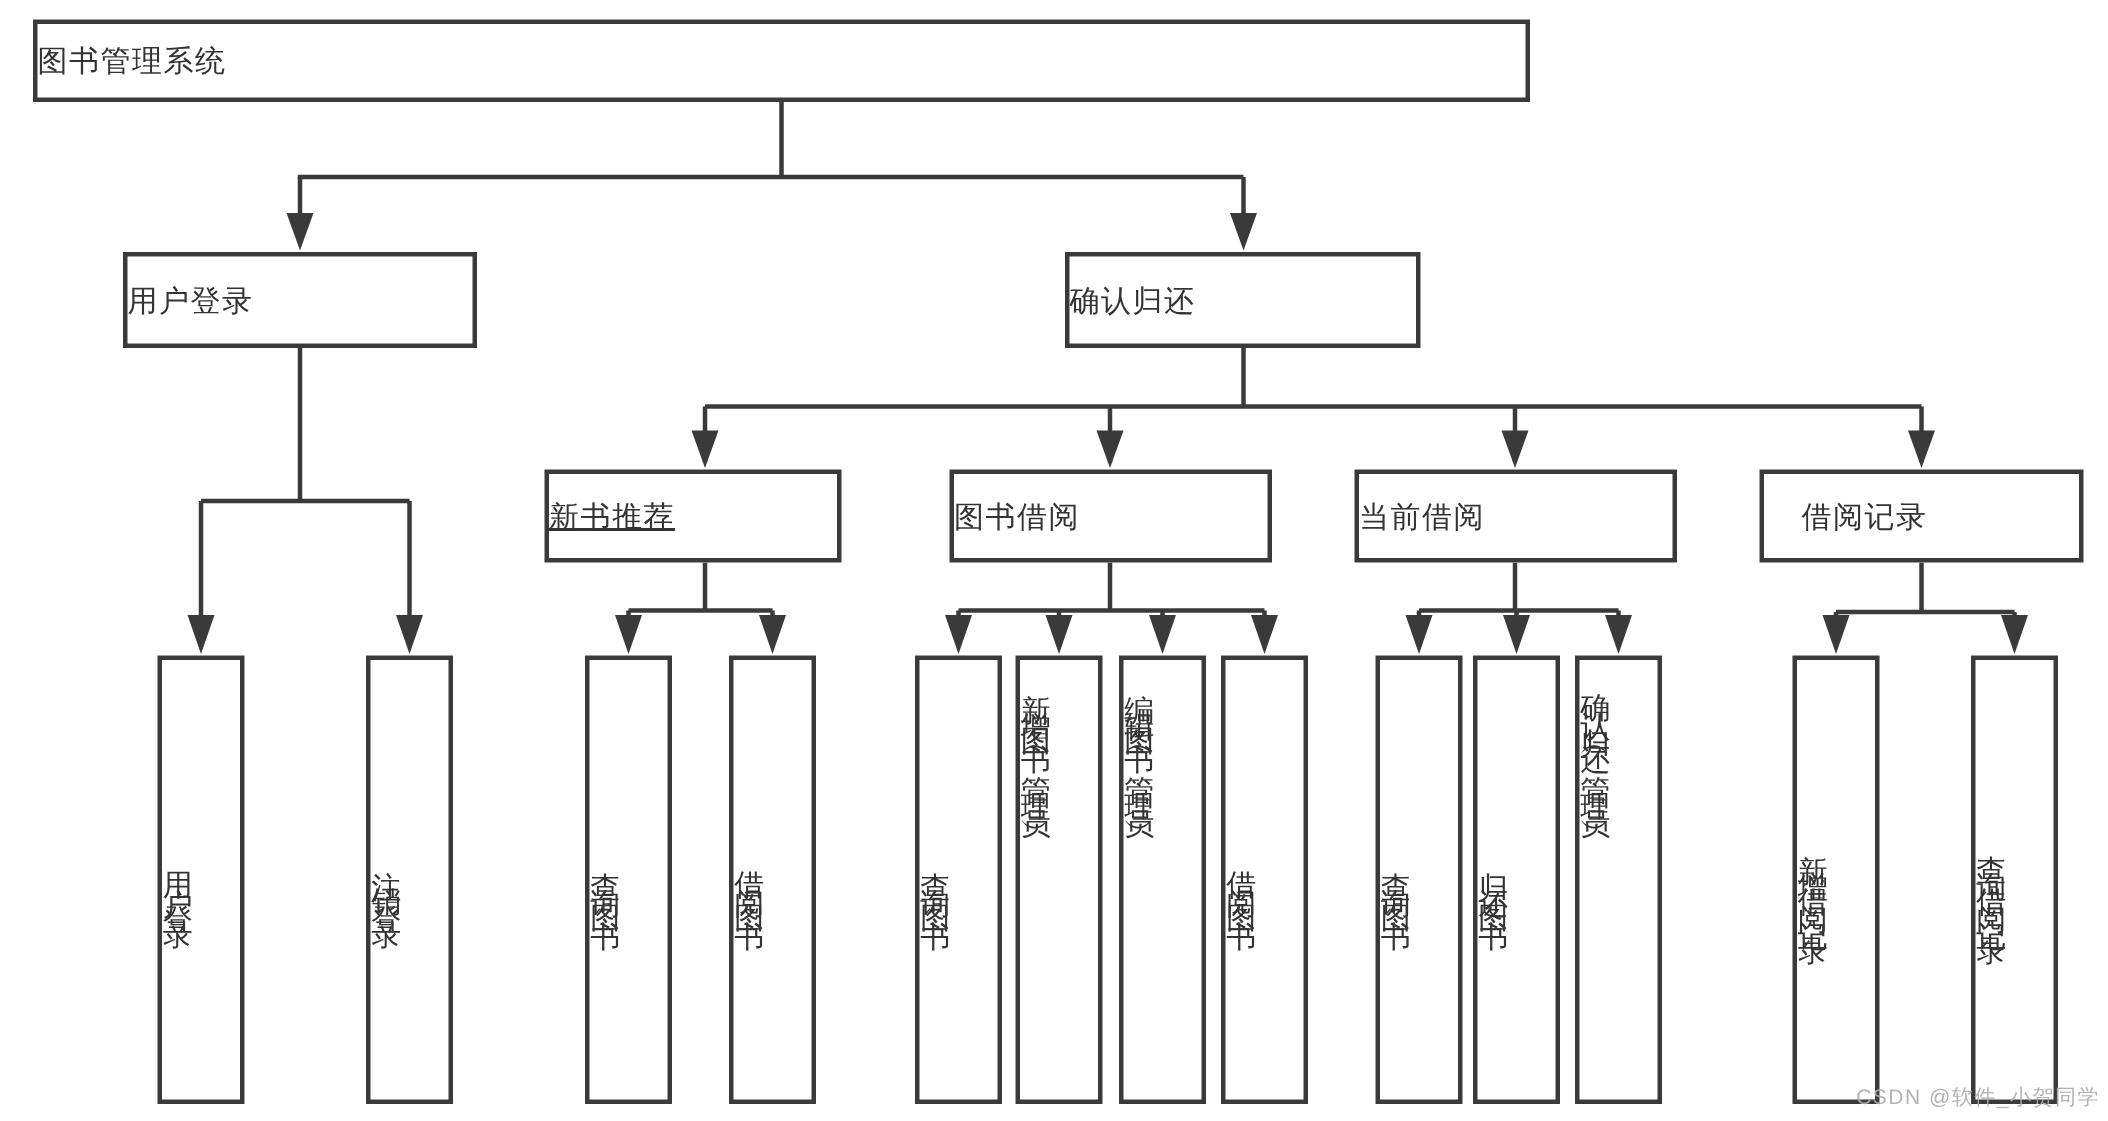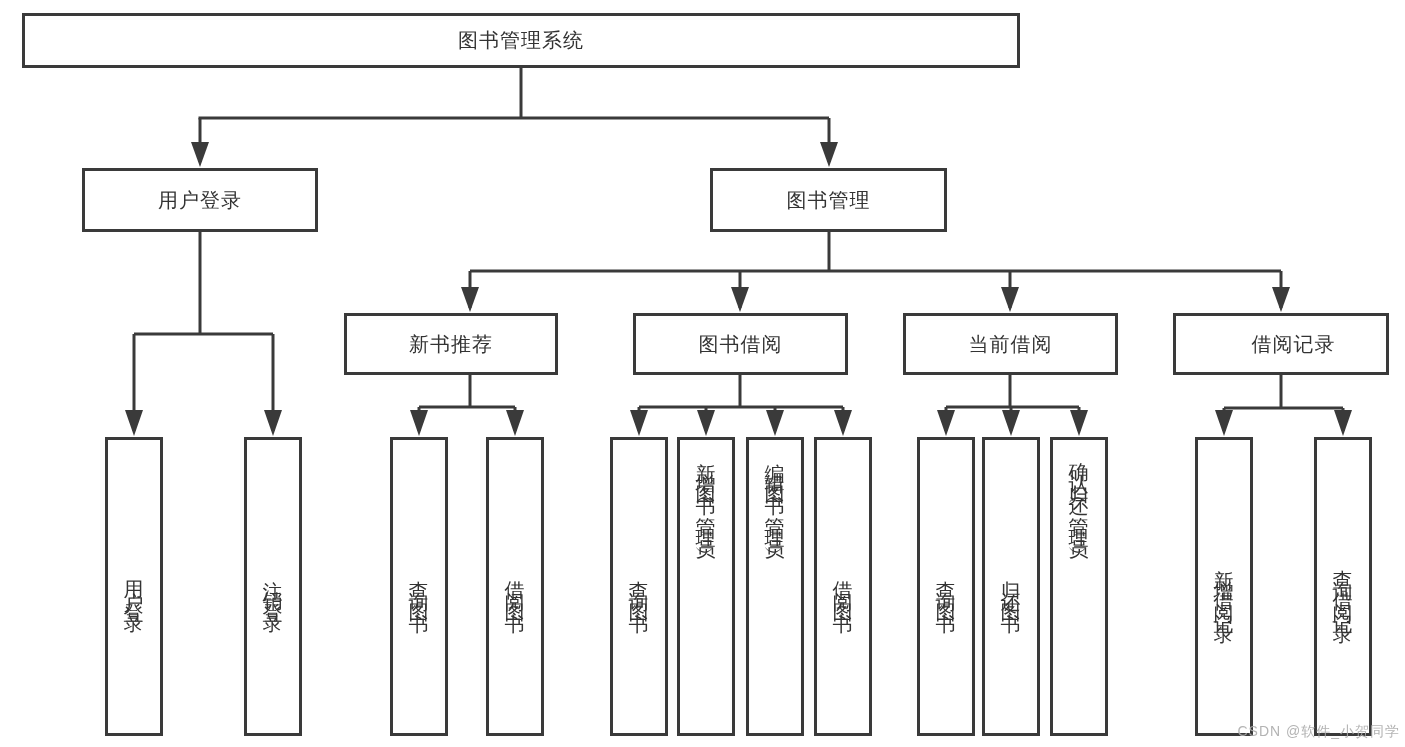--- a/index.html
+++ b/index.html
@@ -11,31 +11,31 @@
     overflow:hidden;
   }
   .wires{position:absolute;left:0;top:0;}
   .box{
     position:absolute;
     box-sizing:border-box;
     border:3px solid #3a3a3a;
     background:#ffffff;
     display:flex;
     align-items:center;
-    justify-content:center;
+    justify-content:flex-start;
     color:#333333;
     font-size:20px;
     letter-spacing:1px;
     z-index:1;
   }
   .root{left:22px;top:13px;width:998px;height:55px;}
   .lvl1-user{left:82px;top:168px;width:236px;height:64px;}
   .lvl1-mgmt{left:710px;top:168px;width:237px;height:64px;}
   .lvl2{top:313px;height:62px;}
-  .lvl2-nb{left:344px;width:214px;}
+  .lvl2-nb{left:363px;width:198px;text-decoration:underline;}
   .lvl2-bb{left:633px;width:215px;}
   .lvl2-cb{left:903px;width:215px;}
   .lvl2-br{left:1173px;width:216px;padding-left:25px;}
   .leaf{top:437px;height:299px;width:58px;letter-spacing:0;}
   .leaf .vtext{
     writing-mode:vertical-rl;
     text-orientation:mixed;
     line-height:1;
     letter-spacing:11px;
     font-size:20px;
@@ -137,21 +137,21 @@
   </svg>
 
   <div class="box root">
     <span>图书管理系统</span>
   </div>
 
   <div class="box lvl1-user">
     <span>用户登录</span>
   </div>
   <div class="box lvl1-mgmt">
-    <span>图书管理</span>
+    <span>确认归还</span>
   </div>
 
   <div class="box lvl2 lvl2-nb">
     <span>新书推荐</span>
   </div>
   <div class="box lvl2 lvl2-bb">
     <span>图书借阅</span>
   </div>
   <div class="box lvl2 lvl2-cb">
     <span>当前借阅</span>

